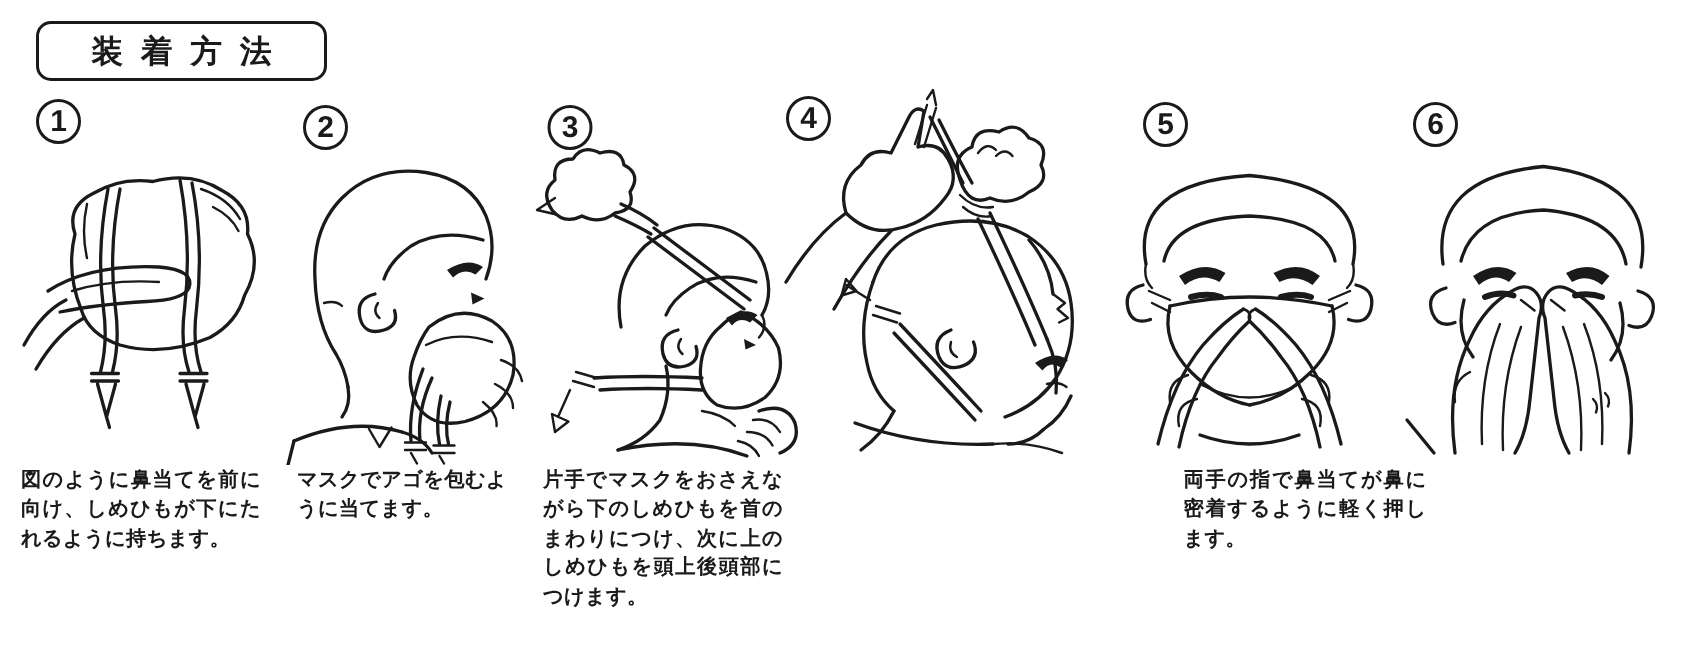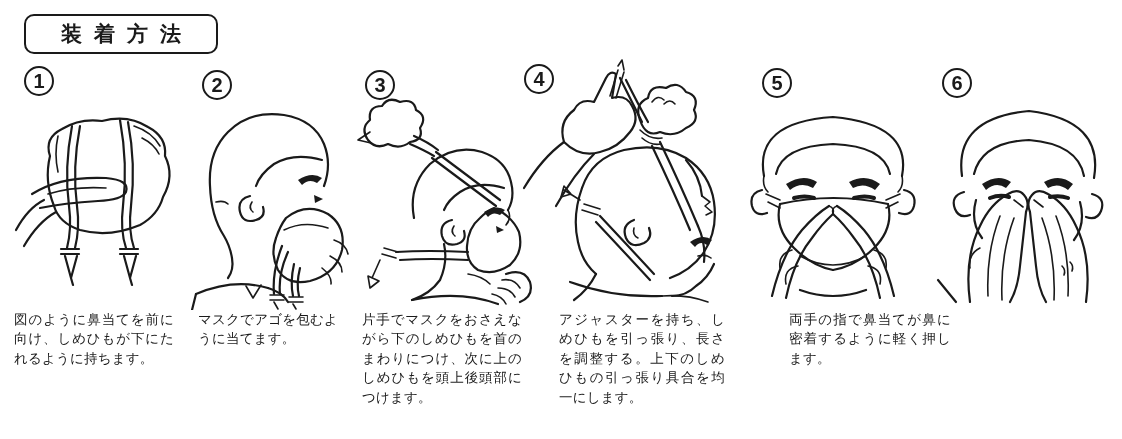--- a/index.html
+++ b/index.html
@@ -14,21 +14,21 @@
     display:flex; align-items:center; justify-content:center;
     font-size:21px; font-weight:bold; letter-spacing:12px; text-indent:12px;
   }
   .step-num {
     position:absolute; width:30px; height:30px; border:2.3px solid #1a1a1a;
     border-radius:50%; display:flex; align-items:center; justify-content:center;
     font-size:20px; font-weight:bold; background:#fff;
   }
   .caption {
     position:absolute; top:310px; font-size:13.5px; line-height:1.44;
-    font-weight:400; text-align:justify; letter-spacing:0.2px;
+    font-weight:700; text-align:justify; letter-spacing:0.2px;
   }
   .caption .note { display:block; font-size:12.5px; margin-top:2px; white-space:nowrap; text-align:left; }
   .illus { position:absolute; }
   .s  { fill:none; stroke:#1a1a1a; stroke-width:2.2; stroke-linecap:round; stroke-linejoin:round; }
   .s15{ fill:none; stroke:#1a1a1a; stroke-width:1.6; stroke-linecap:round; stroke-linejoin:round; }
   .k  { fill:#1a1a1a; stroke:none; }
   .th { fill:none; stroke:#1a1a1a; stroke-width:4; stroke-linecap:round; }
 </style>
 </head>
 <body>
@@ -177,22 +177,19 @@
 
   <div class="caption" style="left:14px;width:160px">
     <span>図のように鼻当てを前に向け、しめひもが下にたれるように持ちます。</span>
   </div>
   <div class="caption" style="left:198px;width:140px">
     <span>マスクでアゴを包むように当てます。</span>
   </div>
   <div class="caption" style="left:362px;width:160px">
     <span>片手でマスクをおさえながら下のしめひもを首のまわりにつけ、次に上のしめひもを頭上後頭部につけます。</span>
   </div>
-  <div class="caption" style="left:559px;width:166px">
-    <span>アジャスターを持ち、しめひもを引っ張り、長さを調整する。上下のしめひもの引っ張り具合を均一にします。</span>
-  </div>
   <div class="caption" style="left:789px;width:162px">
     <span>両手の指で鼻当てが鼻に密着するように軽く押します。</span>
   </div>
   <div class="caption" style="left:938px;width:162px">
   </div>
 
 </div>
 
 </body></html>

